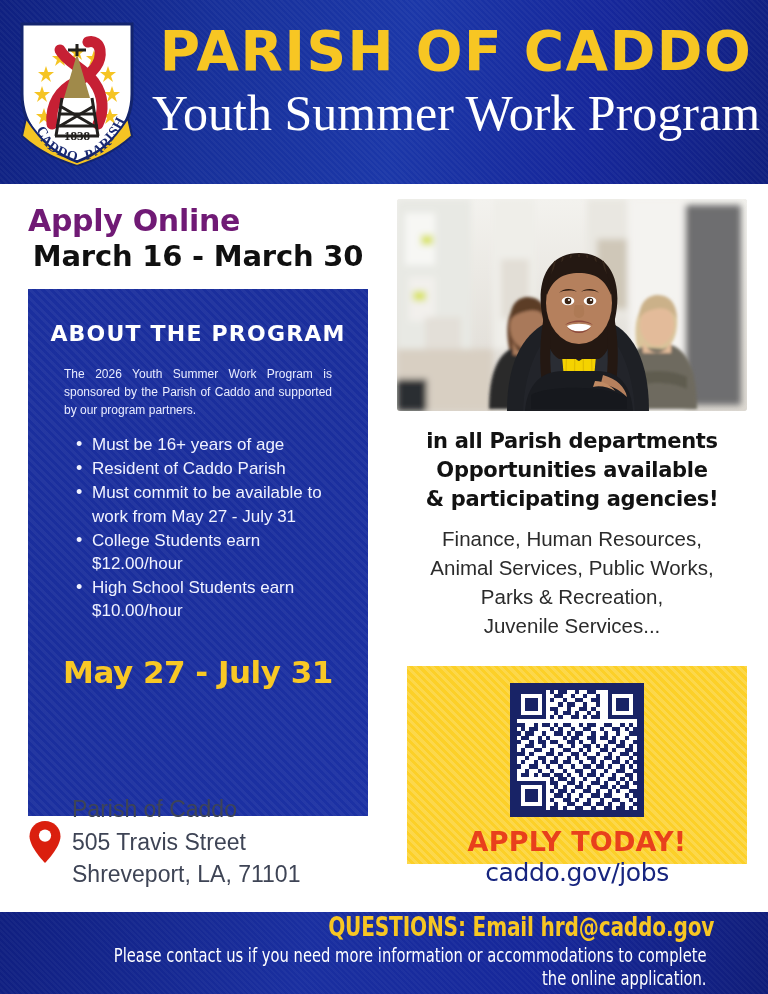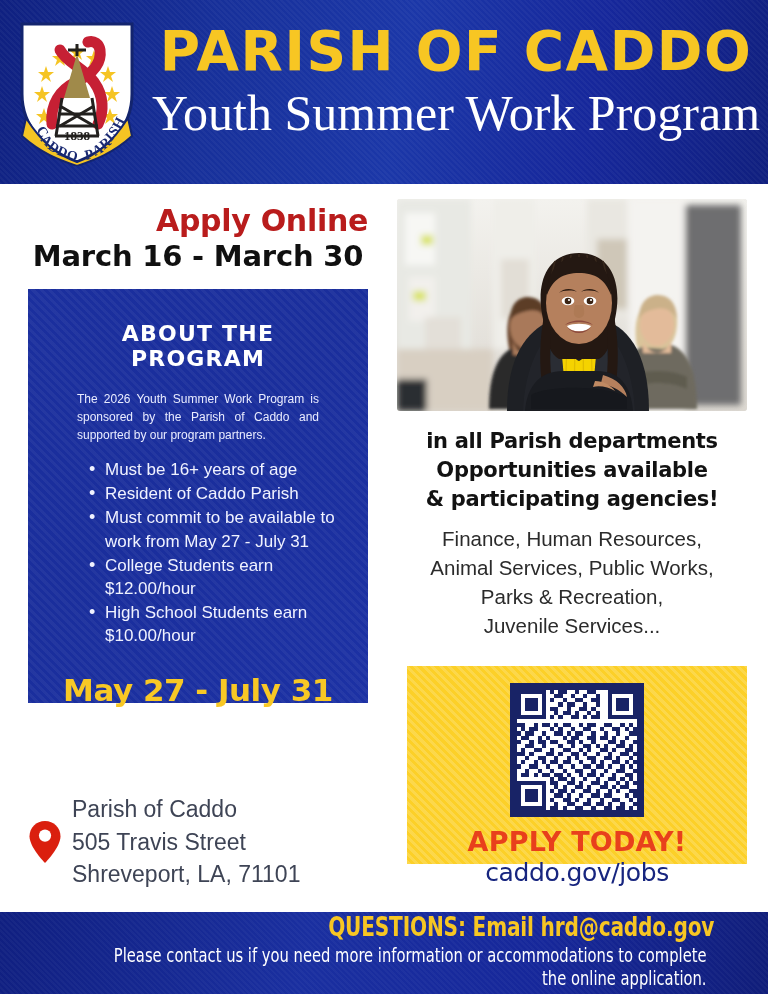--- a/index.html
+++ b/index.html
@@ -60,47 +60,47 @@
     text-align: center;
     margin-top: 4px;
     white-space: nowrap;
   }
 
   
   .apply-online {
     position: absolute;
     left: 28px; top: 203px;
     width: 340px;
-    text-align: right;
+    text-align: left;
     font-family: "DejaVu Sans", sans-serif;
     font-weight: 700;
     font-size: 30px;
-    color: #b91c1c;
+    color: #701a75;
     letter-spacing: -0.3px;
   }
   .apply-dates {
     position: absolute;
     left: 20px; top: 239px;
     width: 356px;
     text-align: center;
     font-family: "DejaVu Sans", sans-serif;
     font-weight: 700;
     font-size: 29px;
     color: #101010;
     letter-spacing: -0.2px;
   }
 
   .about-box {
     position: absolute;
     left: 28px; top: 289px;
-    width: 340px; height: 414px;
+    width: 340px; height: 527px;
     background:
       repeating-linear-gradient(45deg, rgba(255,255,255,0.045) 0 3px, rgba(0,0,0,0) 3px 6px),
       linear-gradient(135deg, #1b2f9e 0%, #1a2e9c 45%, #1c31a4 100%);
-    padding: 0 31px;
+    padding: 0 18px;
   }
   .about-title {
     margin-top: 32px;
     font-family: "DejaVu Sans", sans-serif;
     font-weight: 700;
     font-size: 22px;
     letter-spacing: 1.2px;
     color: #ffffff;
     text-align: center;
   }
@@ -128,21 +128,21 @@
     padding-left: 16px;
   }
   .about-list li::before {
     content: "\2022";
     position: absolute;
     left: 0; top: -1px;
     font-size: 18px;
     color: #f0f2ff;
   }
   .date-banner {
-    margin-top: 25px;
+    margin-top: 32px;
     text-align: center;
     font-family: "DejaVu Sans", sans-serif;
     font-weight: 700;
     font-size: 31px;
     letter-spacing: -0.5px;
     color: #f8c825;
   }
 
   
   .address-block {

